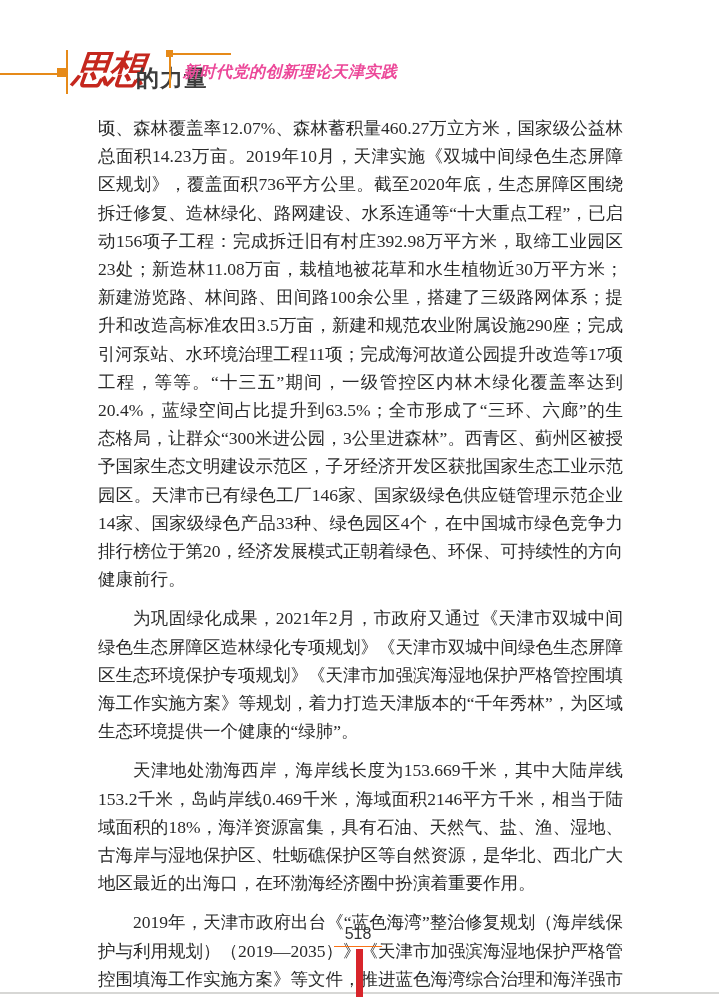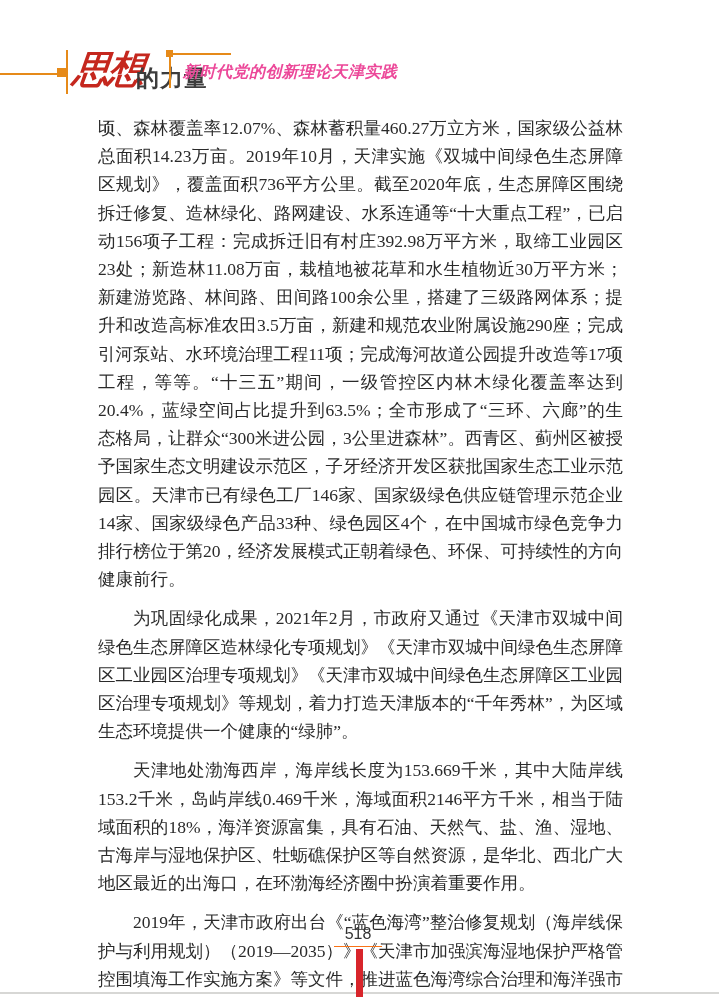--- a/index.html
+++ b/index.html
@@ -83,21 +83,21 @@
     <span class="logo-main">思想</span>
     <span class="logo-suffix">的力量</span>
     <span class="h-divider"></span>
     <span class="h-top-square"></span>
     <span class="h-top-rule"></span>
     <span class="subtitle">新时代党的创新理论天津实践</span>
   </header>
 
   <main class="bodytext">
     <p>顷、森林覆盖率12.07%、森林蓄积量460.27万立方米，国家级公益林总面积14.23万亩。2019年10月，天津实施《双城中间绿色生态屏障区规划》，覆盖面积736平方公里。截至2020年底，生态屏障区围绕拆迁修复、造林绿化、路网建设、水系连通等“十大重点工程”，已启动156项子工程：完成拆迁旧有村庄392.98万平方米，取缔工业园区23处；新造林11.08万亩，栽植地被花草和水生植物近30万平方米；新建游览路、林间路、田间路100余公里，搭建了三级路网体系；提升和改造高标准农田3.5万亩，新建和规范农业附属设施290座；完成引河泵站、水环境治理工程11项；完成海河故道公园提升改造等17项工程，等等。“十三五”期间，一级管控区内林木绿化覆盖率达到20.4%，蓝绿空间占比提升到63.5%；全市形成了“三环、六廊”的生态格局，让群众“300米进公园，3公里进森林”。西青区、蓟州区被授予国家生态文明建设示范区，子牙经济开发区获批国家生态工业示范园区。天津市已有绿色工厂146家、国家级绿色供应链管理示范企业14家、国家级绿色产品33种、绿色园区4个，在中国城市绿色竞争力排行榜位于第20，经济发展模式正朝着绿色、环保、可持续性的方向健康前行。</p>
-    <p class="ind">为巩固绿化成果，2021年2月，市政府又通过《天津市双城中间绿色生态屏障区造林绿化专项规划》《天津市双城中间绿色生态屏障区工业园区治理专项规划》《天津市双城中间绿色生态屏障区工业园区治理专项规划》等规划，着力打造天津版本的“千年秀林”，为区域生态环境提供一个健康的“绿肺”。</p>
+    <p class="ind">为巩固绿化成果，2021年2月，市政府又通过《天津市双城中间绿色生态屏障区造林绿化专项规划》《天津市双城中间绿色生态屏障区生态环境保护专项规划》《天津市加强滨海湿地保护严格管控围填海工作实施方案》等规划，着力打造天津版本的“千年秀林”，为区域生态环境提供一个健康的“绿肺”。</p>
     <p class="ind">天津地处渤海西岸，海岸线长度为153.669千米，其中大陆岸线153.2千米，岛屿岸线0.469千米，海域面积2146平方千米，相当于陆域面积的18%，海洋资源富集，具有石油、天然气、盐、渔、湿地、古海岸与湿地保护区、牡蛎礁保护区等自然资源，是华北、西北广大地区最近的出海口，在环渤海经济圈中扮演着重要作用。</p>
     <p class="ind">2019年，天津市政府出台《“蓝色海湾”整治修复规划（海岸线保护与利用规划）（2019—2035）》《天津市加强滨海湿地保护严格管控围填海工作实施方案》等文件，推进蓝色海湾综合治理和海洋强市战略，确保全市自然岸线保有量只增不减，划定生态红线并设立自然保护区，全面禁止损害海岸生态环境的活动；开展岸线清淤、恢复植被等措施，完成整治修复滨海湿地528公顷，恢复自然滩涂面貌，改善动物栖息环境，打造“生态海湾”；实施汉沽大神堂“退养还滩”修复项目和大港马棚口“退养还湿”项目，推进南港工业区生态湿地公园、中新天津生态城遗鸥公园一期等生态建设工程；2020年底，大神堂牡蛎礁国家级海洋特别保护区正式更名为天津滨海国家海洋公园，标志着天津海洋保护取得阶段性胜利。通过“生态廊道、</p>
   </main>
 
   <footer>
     <div class="pagenum">518</div>
     <div class="red-bar"></div>
     <div class="bottom-edge"></div>
   </footer>
 

